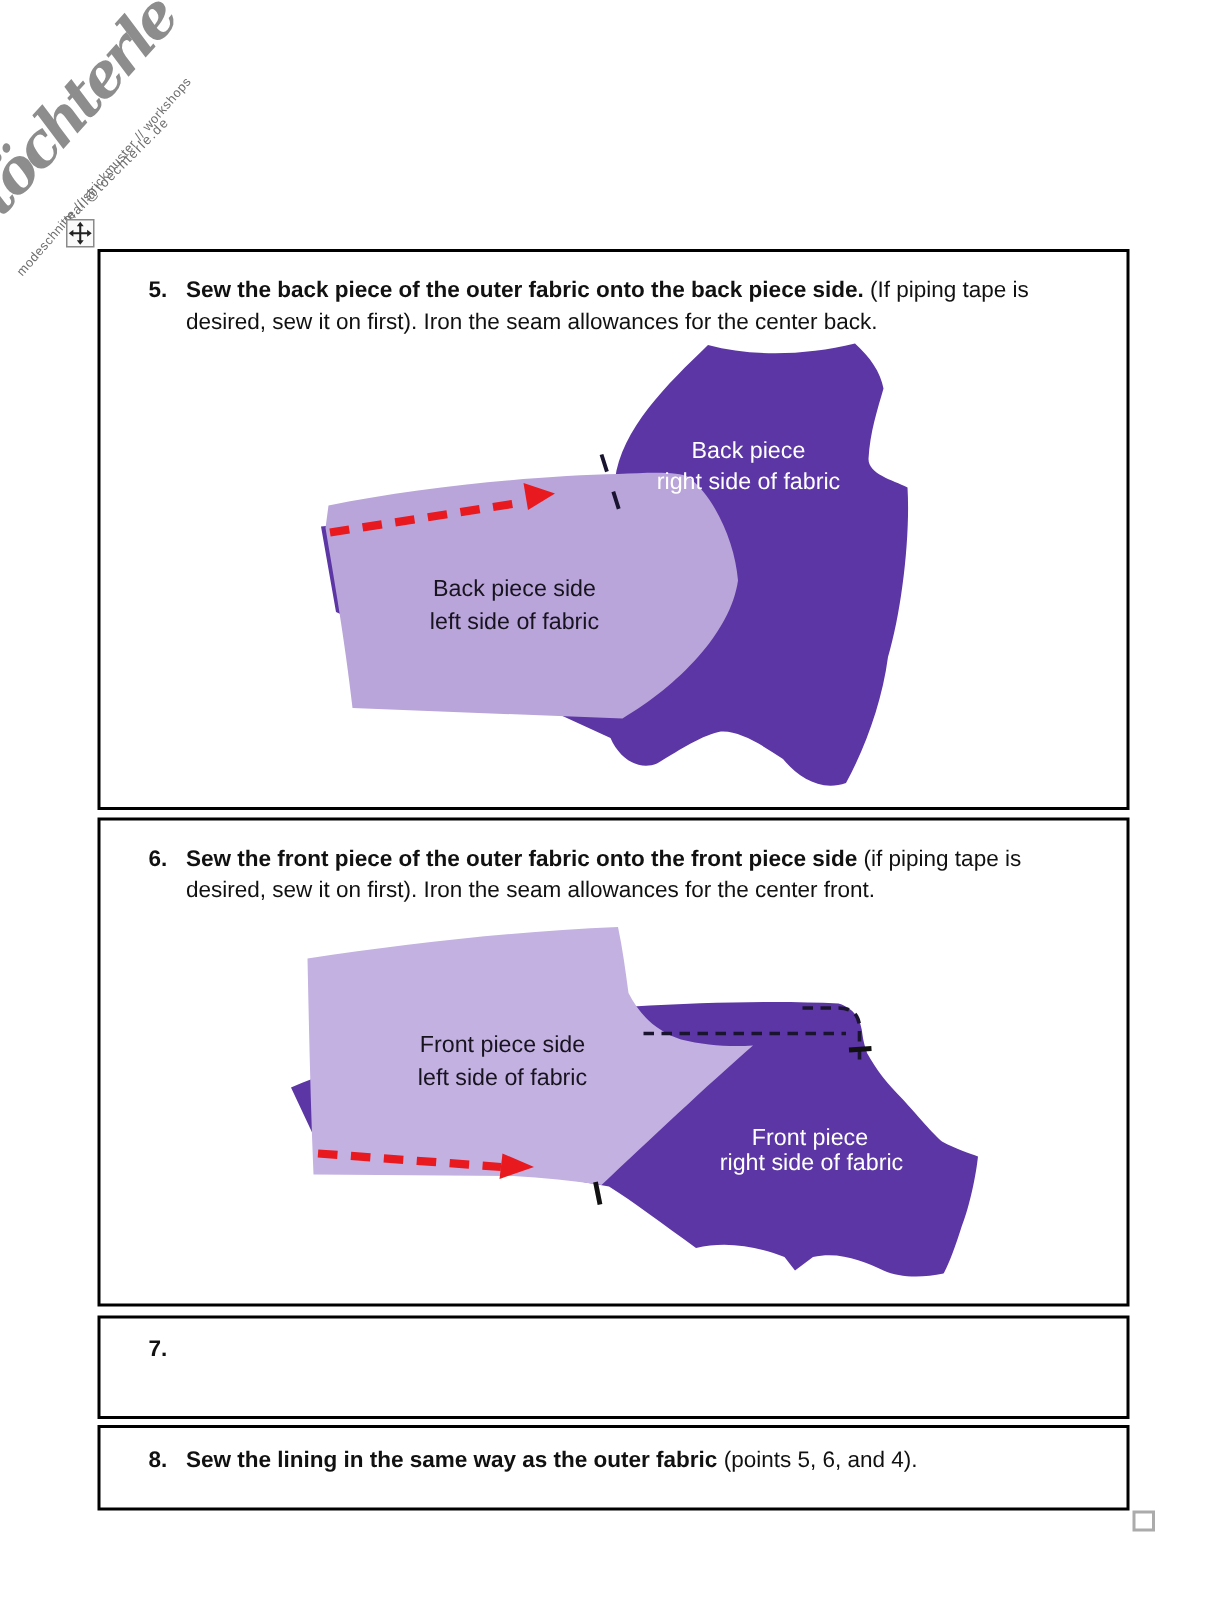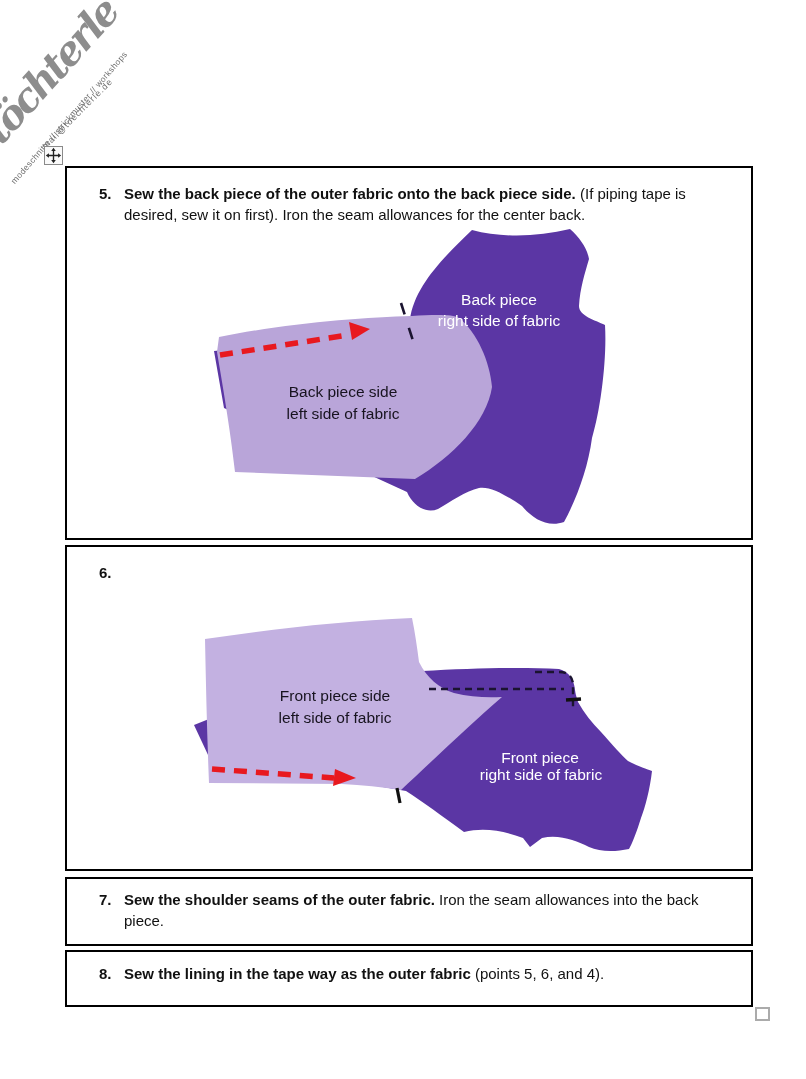--- a/index.html
+++ b/index.html
@@ -90,20 +90,21 @@
       <text class="dlabel" fill="#ffffff" text-anchor="middle" x="432" y="137">Back piece</text>
       <text class="dlabel" fill="#ffffff" text-anchor="middle" x="432" y="158">right side of fabric</text>
       <text class="dlabel" fill="#17131f" text-anchor="middle" x="276" y="229">Back piece side</text>
       <text class="dlabel" fill="#17131f" text-anchor="middle" x="276" y="251">left side of fabric</text>
     </svg>
   </div>
 
   <div class="ibox" id="box6">
     <div class="inst">
       <div class="num">6.</div>
+      <div class="txt"><span class="b">Sew the front piece of the outer fabric onto the front piece side</span><span> (if piping tape is desired, sew it on first). Iron the seam allowances for the center front.</span></div>
     </div>
 
     <svg class="diagram" width="684" height="322" viewBox="0 0 684 322">
 
       <path fill="#5b36a4" d="M355,124 C405,121 455,120 492,122 C502,125 507,132 508,143
            C509,150 511,154 511,155 C517,166 525,176 534,185
            C545,197 555,209 561,214 C570,219 580,222 585,224
            C583,242 578,261 574,271 C570,284 565,297 562,302
            C548,305 533,305 522,300 C509,294 493,287 475,291
            L463,300 L456,291 C438,284 417,280 397,285
@@ -127,26 +128,25 @@
       <text class="dlabel" fill="#17131f" text-anchor="middle" x="268" y="154">Front piece side</text>
       <text class="dlabel" fill="#17131f" text-anchor="middle" x="268" y="176">left side of fabric</text>
       <text class="dlabel" fill="#ffffff" text-anchor="middle" x="473" y="216">Front piece</text>
       <text class="dlabel" fill="#ffffff" text-anchor="middle" x="474" y="233">right side of fabric</text>
     </svg>
   </div>
 
   <div class="ibox" id="box7">
     <div class="inst">
       <div class="num">7.</div>
-      <div class="txt"><span class="b">Sew the shoulder seams of the outer fabric.</span><span> Iron the seam allowances into the back piece.</span></div>
     </div>
   </div>
 
   <div class="ibox" id="box8">
     <div class="inst">
       <div class="num">8.</div>
-      <div class="txt"><span class="b">Sew the lining in the tape way as the outer fabric</span><span> (points 5, 6, and 4).</span></div>
+      <div class="txt"><span class="b">Sew the lining in the same way as the outer fabric</span><span> (points 5, 6, and 4).</span></div>
     </div>
   </div>
 
   <div class="resize-handle"></div>
 
 </div>
 
 </body></html>

